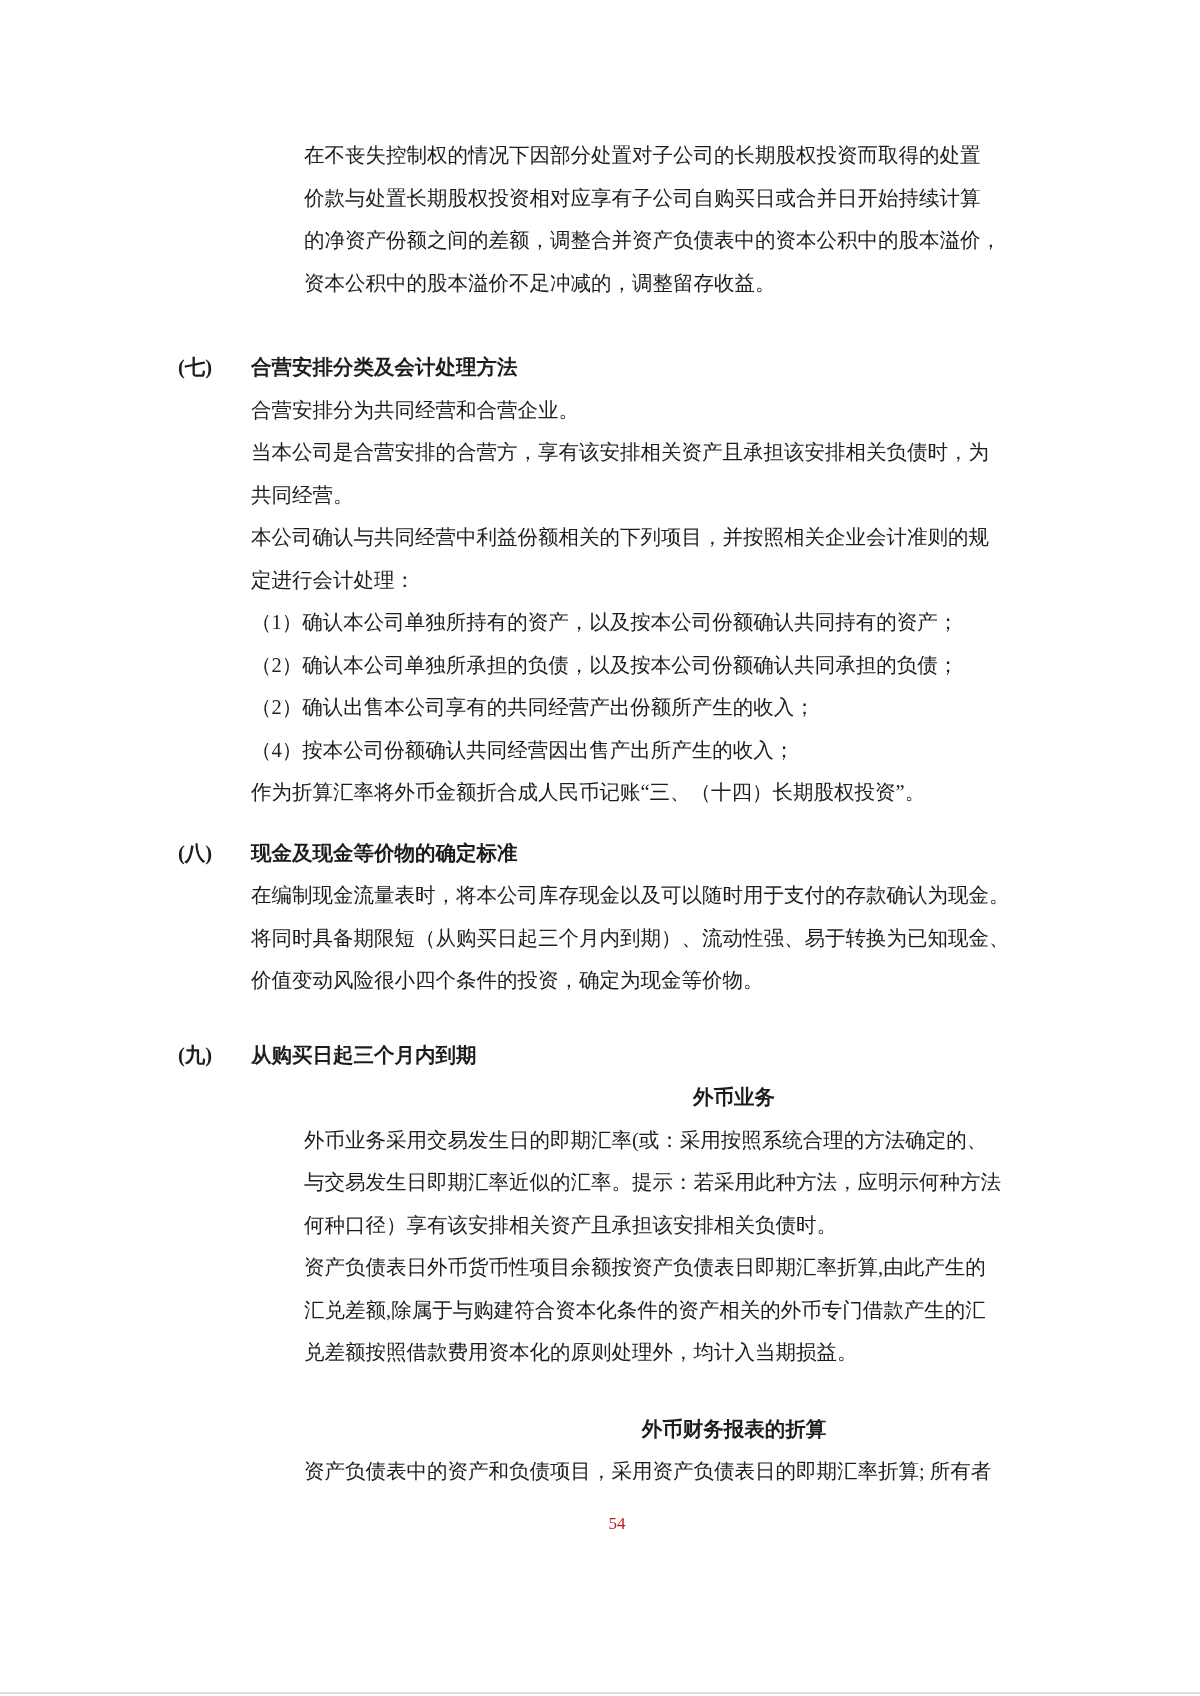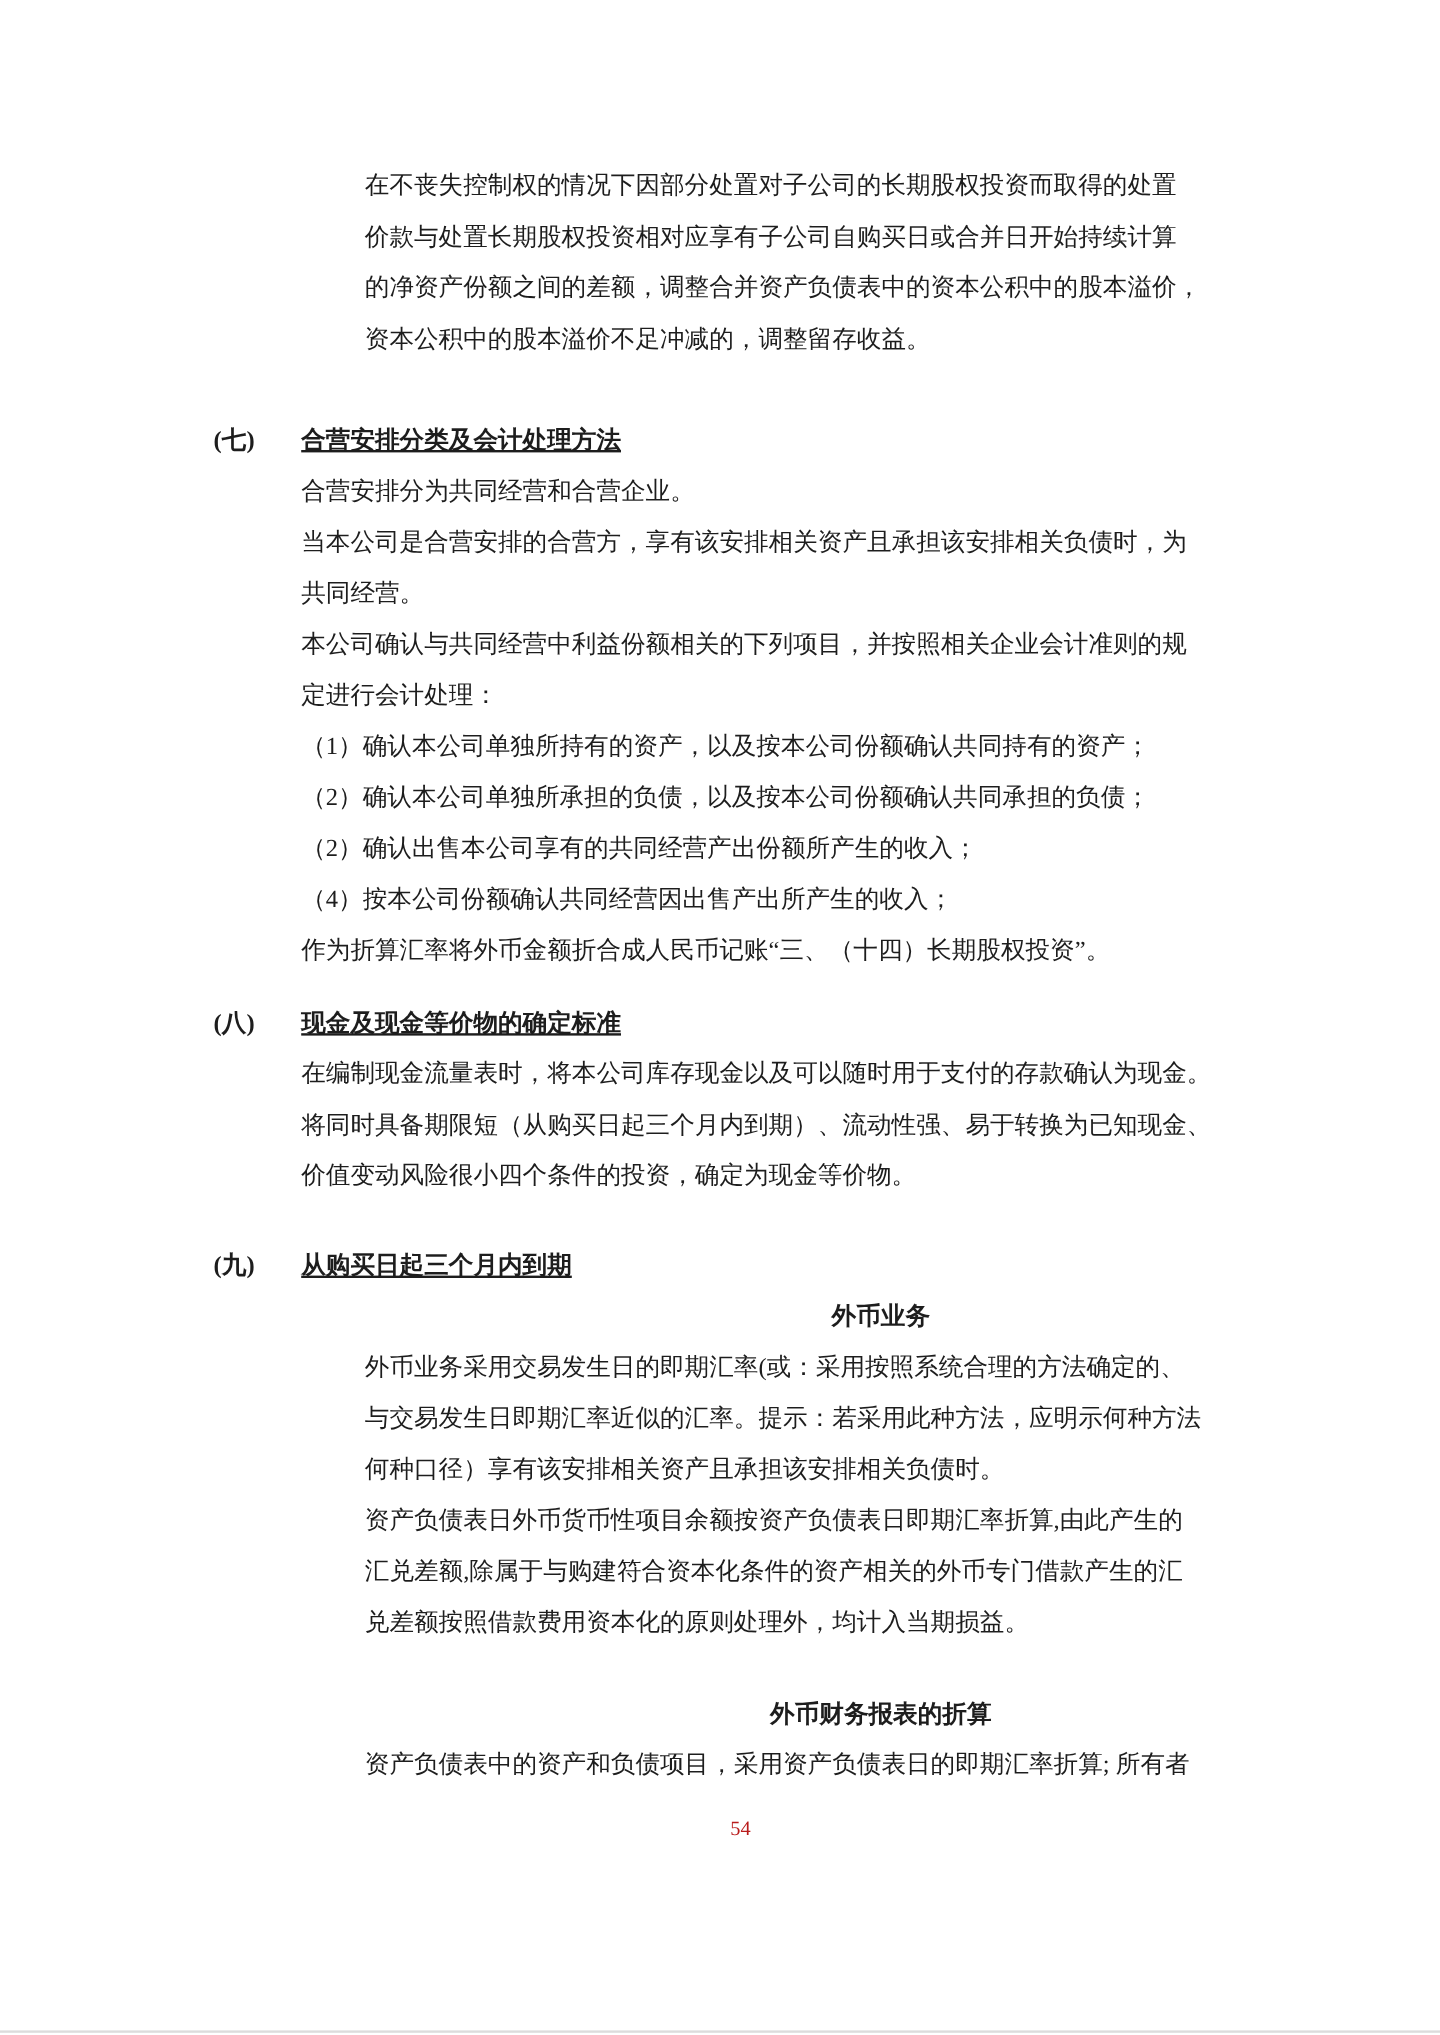--- a/index.html
+++ b/index.html
@@ -24,21 +24,21 @@
   }
   .body-line { margin-left: 234px; }
   .indent-line { margin-left: 287px; }
   .intro { margin-top: 134px; }
   .sec { position: relative; }
   .sec-7 { margin-top: 42px; }
   .sec-8 { margin-top: 18px; }
   .sec-9 { margin-top: 32px; }
   .sec-head { font-weight: bold; position: relative; }
   .sec-label { position: absolute; left: 161px; top: 0; }
-  .sec-title { margin-left: 234px; display: inline-block; text-decoration: underline; }
+  .sec-title { margin-left: 234px; display: inline-block; }
   .sub-head { margin-left: 234px; font-weight: bold; text-align: center; }
   .sub-gap { margin-top: 34px; }
   .footer {
     margin-top: 18px;
     width: 100%;
     text-align: center;
     font-size: 17px;
     line-height: 26px;
     color: #b91c1c;
   }

